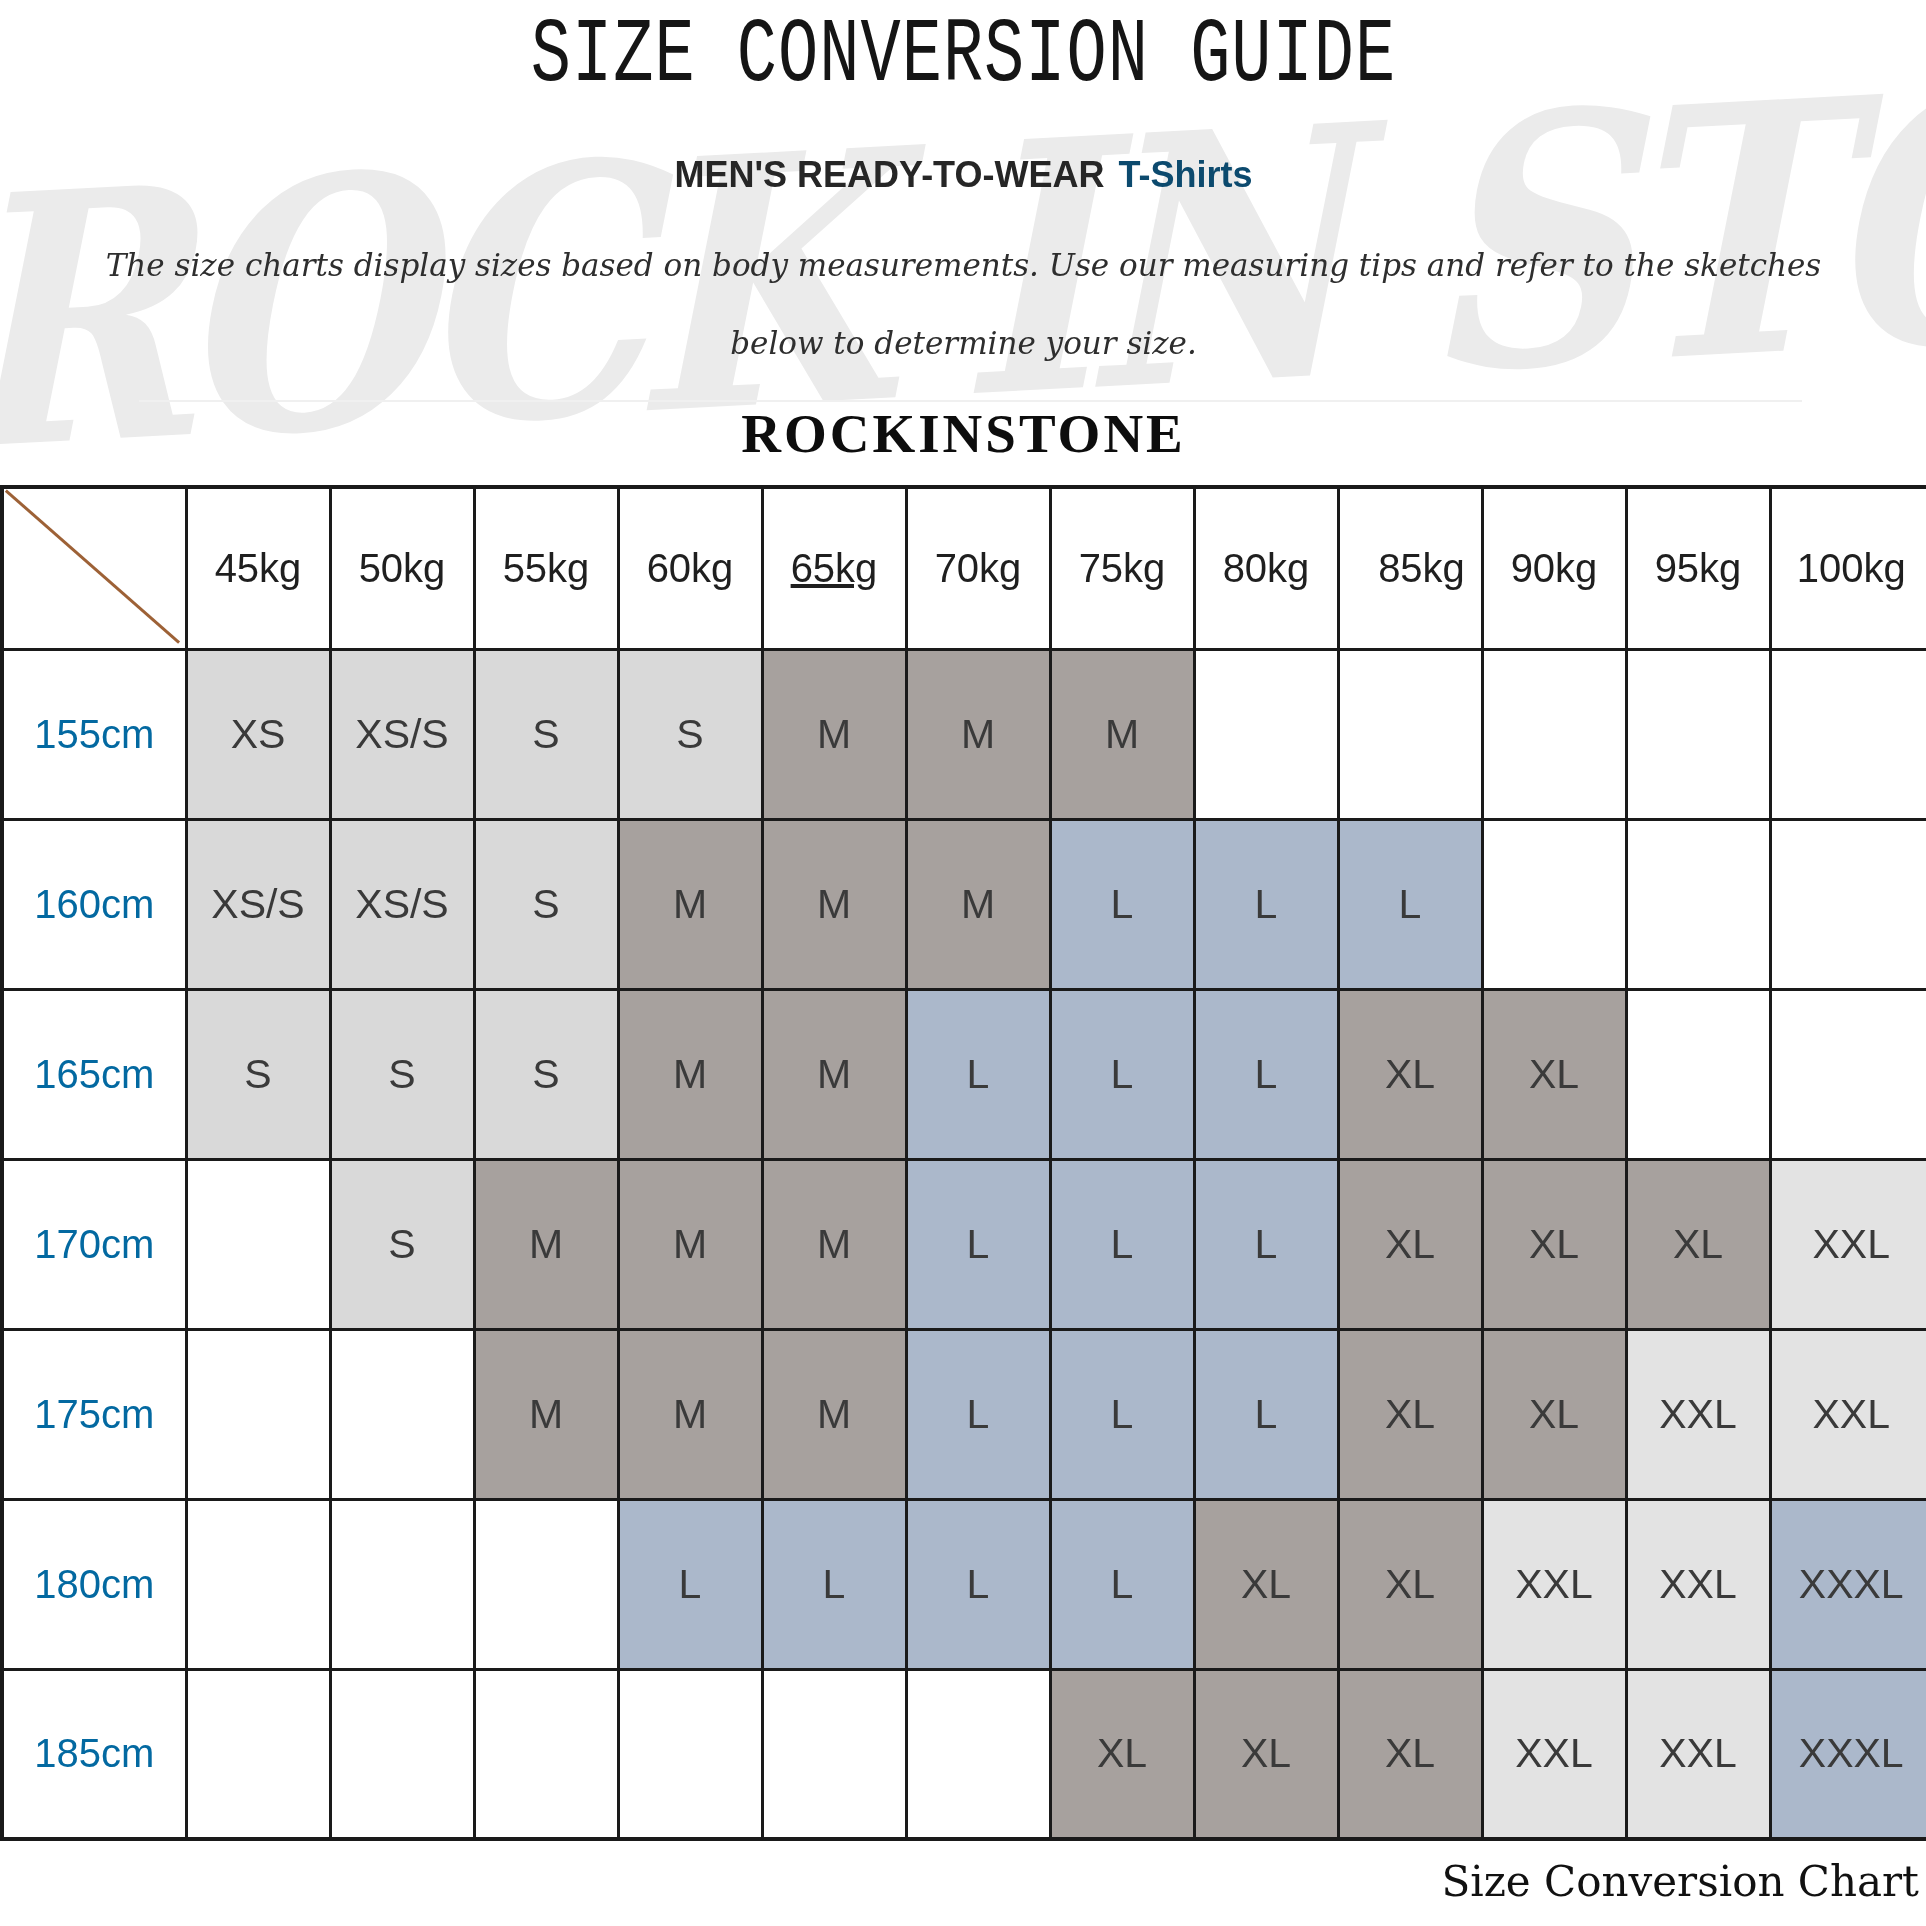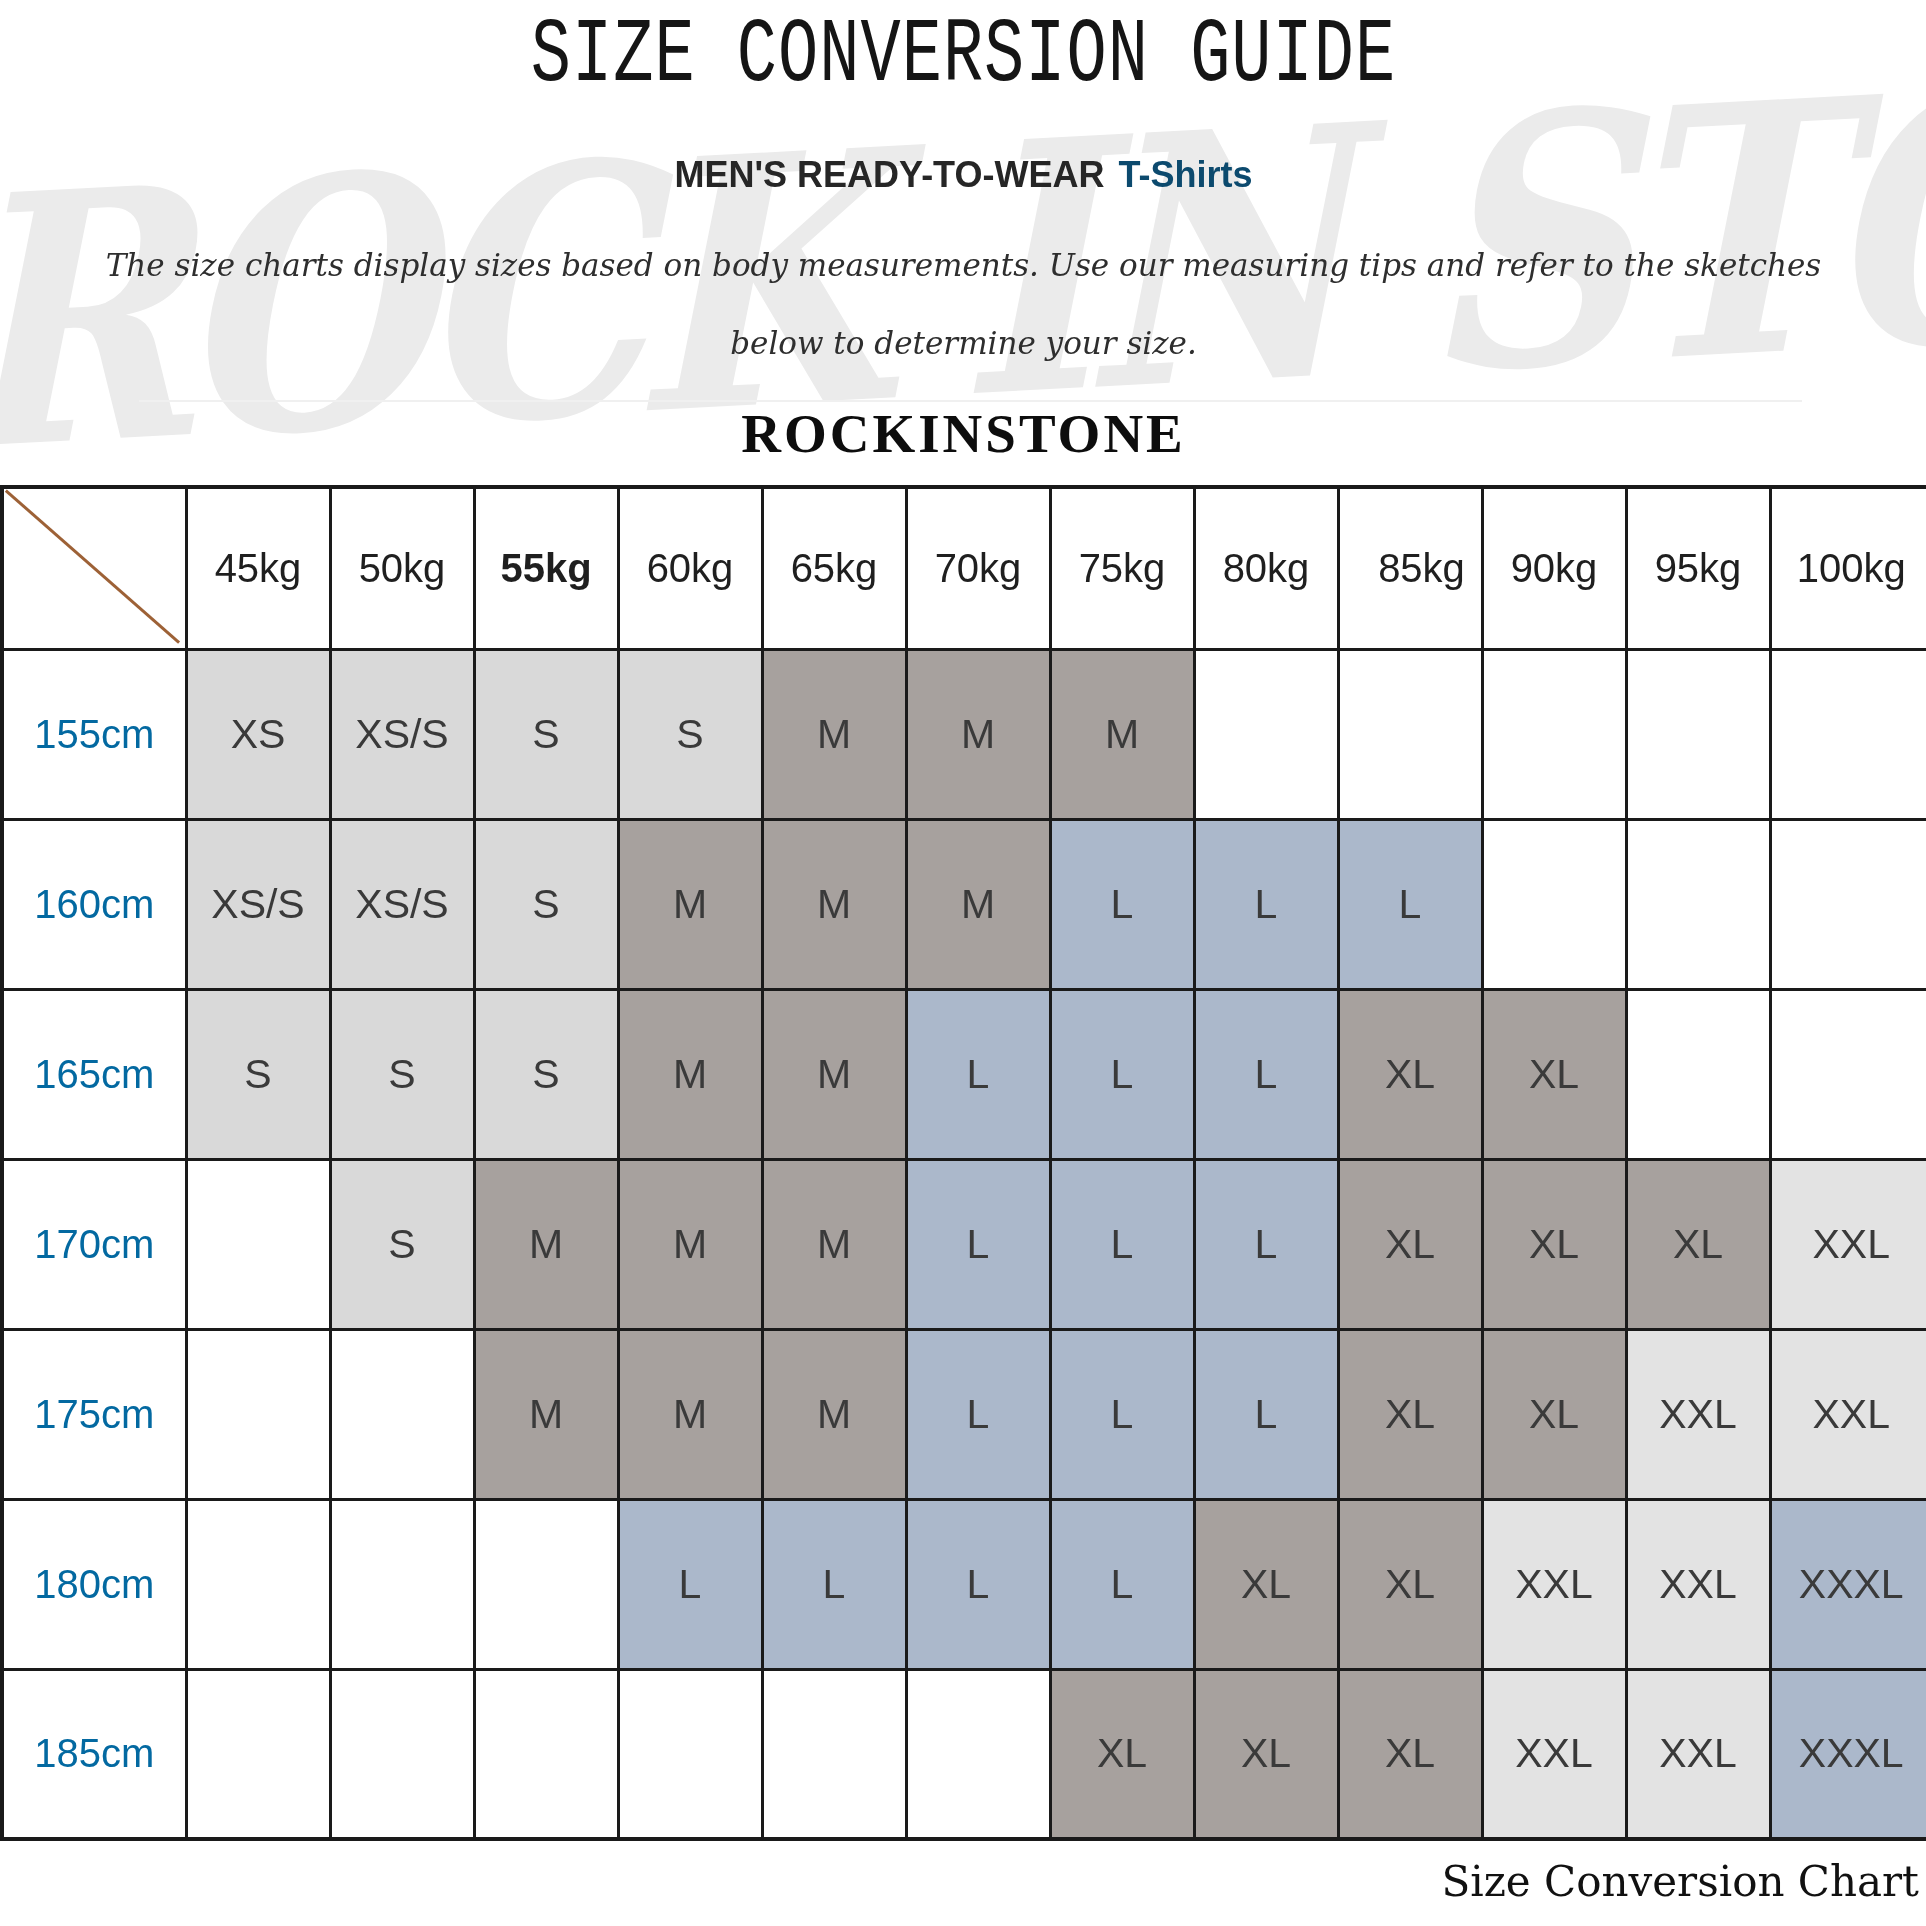--- a/index.html
+++ b/index.html
@@ -174,23 +174,23 @@
     </colgroup>
     <thead>
       <tr>
         <th class="corner-cell" style="border-color: rgb(26, 26, 26);">
           <svg viewBox="0 0 100 100" preserveAspectRatio="none">
             <line x1="1" y1="1" x2="97" y2="97" stroke="#9d6136" stroke-width="3" vector-effect="non-scaling-stroke"></line>
           </svg>
         </th>
         <th class="weight-header" style="border-color: rgb(26, 26, 26);">45kg</th>
         <th class="weight-header" style="border-color: rgb(26, 26, 26);">50kg</th>
-        <th class="weight-header" style="border-color: rgb(26, 26, 26); font-weight: bold;">55kg</th>
+        <th class="weight-header" style="border-color: rgb(26, 26, 26);">55kg</th>
         <th class="weight-header" style="border-color: rgb(26, 26, 26);">60kg</th>
-        <th class="weight-header" style="border-color: rgb(26, 26, 26);">65kg</th>
+        <th class="weight-header" style="border-color: rgb(26, 26, 26); text-decoration: underline;">65kg</th>
         <th class="weight-header" style="border-color: rgb(26, 26, 26);">70kg</th>
         <th class="weight-header" style="border-color: rgb(26, 26, 26);">75kg</th>
         <th class="weight-header" style="border-color: rgb(26, 26, 26);">80kg</th>
         <th class="weight-header" style="border-color: rgb(26, 26, 26); padding-left: 23px;">85kg</th>
         <th class="weight-header" style="border-color: rgb(26, 26, 26);">90kg</th>
         <th class="weight-header" style="border-color: rgb(26, 26, 26);">95kg</th>
         <th class="weight-header" style="border-color: rgb(26, 26, 26);">100kg</th>
       </tr>
     </thead>
     <tbody>

